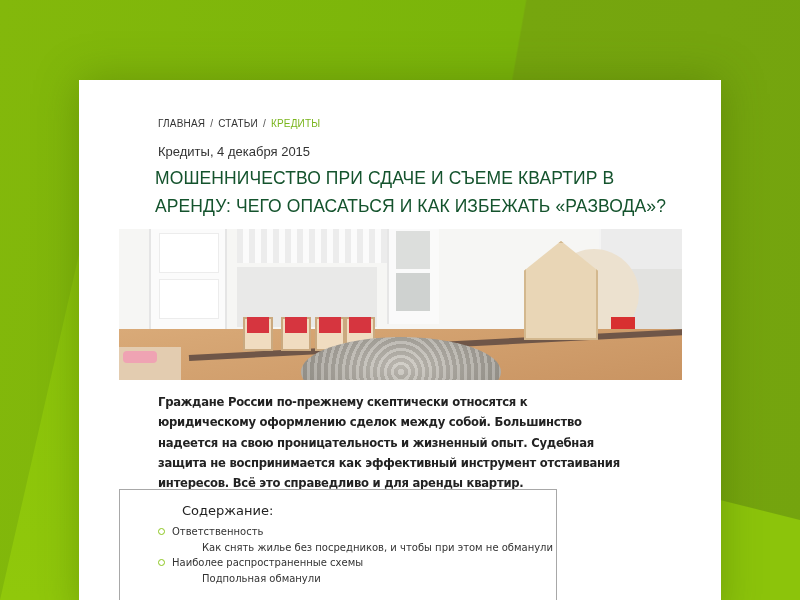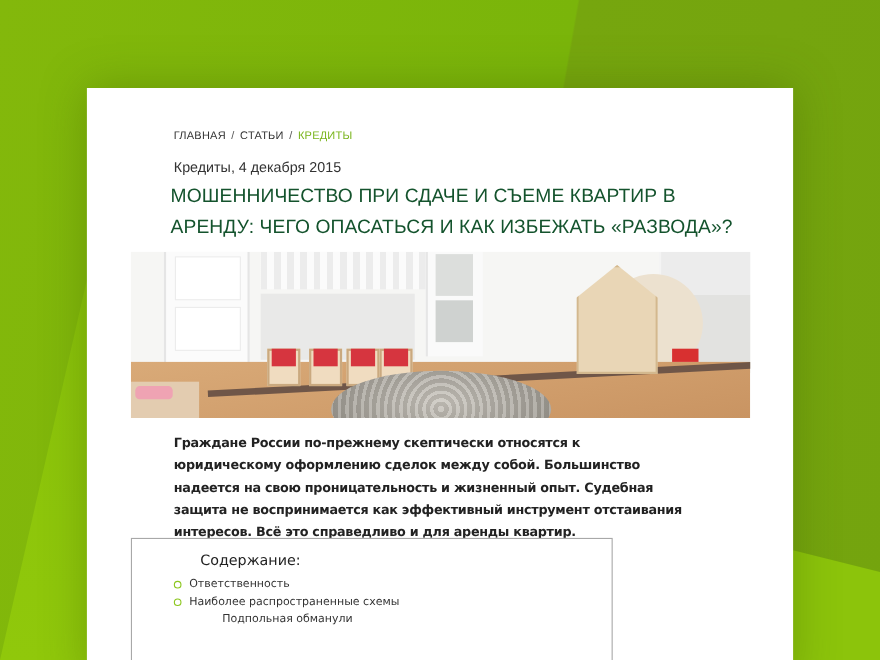--- a/index.html
+++ b/index.html
@@ -144,20 +144,23 @@
 
   <p class="intro" style="margin:0;">Граждане России по-прежнему скептически относятся к юридическому оформлению сделок между собой. Большинство надеется на свою проницательность и жизненный опыт. Судебная защита не воспринимается как эффективный инструмент отстаивания интересов. Всё это справедливо и для аренды квартир.</p>
 
   <div class="toc">
     <div class="toc-title">Содержание:</div>
     <ul class="toc-list">
       <li class="toc-item lvl1">
         <span class="toc-bullet"></span>
         <span>Ответственность</span>
       </li>
+      <li class="toc-item lvl2">
+        <span>Как снять жилье без посредников, и чтобы при этом не обманули</span>
+      </li>
       <li class="toc-item lvl1">
         <span class="toc-bullet"></span>
         <span>Наиболее распространенные схемы</span>
       </li>
       <li class="toc-item lvl2">
         <span>Подпольная обманули</span>
       </li>
     </ul>
   </div>
 

